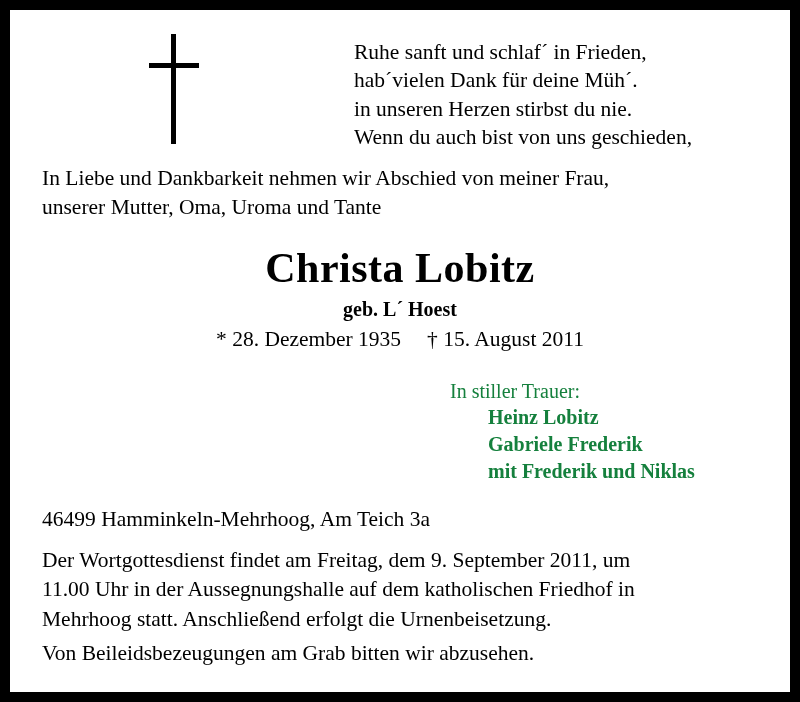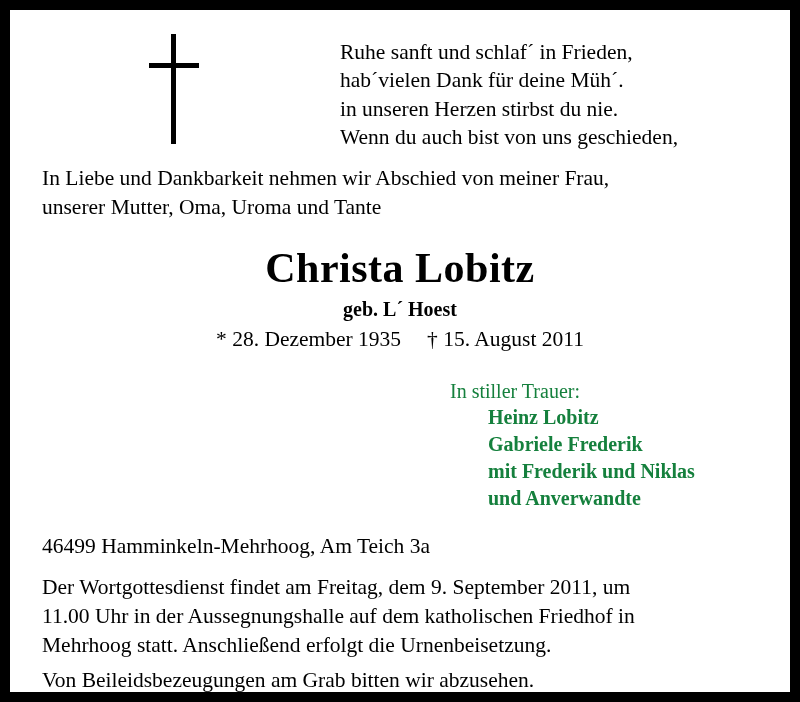--- a/index.html
+++ b/index.html
@@ -21,20 +21,21 @@
     height: 682px;
     background: #ffffff;
     box-sizing: border-box;
     padding: 0;
   }
   .verse-block {
     display: flex;
     flex-direction: row;
     align-items: flex-start;
     padding-top: 16px;
+    gap: 14px;
   }
   .cross-wrap {
     width: 330px;
     display: flex;
     justify-content: center;
     padding-top: 8px;
   }
   .cross {
     position: relative;
     width: 64px;
@@ -159,21 +160,20 @@
 
   <div class="dates">
     <span>* 28. Dezember 1935</span><span class="gap"></span><span>† 15. August 2011</span>
   </div>
 
   <div class="mourners">
     <div class="lead">In stiller Trauer:</div>
     <div class="bold">Heinz Lobitz</div>
     <div class="bold">Gabriele Frederik</div>
     <div class="bold">mit Frederik und Niklas</div>
-    <div class="bold">und Anverwandte</div>
   </div>
 
   <div class="address">46499 Hamminkeln-Mehrhoog, Am Teich 3a</div>
 
   <div class="service">
     <div>Der Wortgottesdienst findet am Freitag, dem 9. September 2011, um</div>
     <div>11.00 Uhr in der Aussegnungshalle auf dem katholischen Friedhof in</div>
     <div>Mehrhoog statt. Anschließend erfolgt die Urnenbeisetzung.</div>
     <div class="para2">Von Beileidsbezeugungen am Grab bitten wir abzusehen.</div>
   </div>

